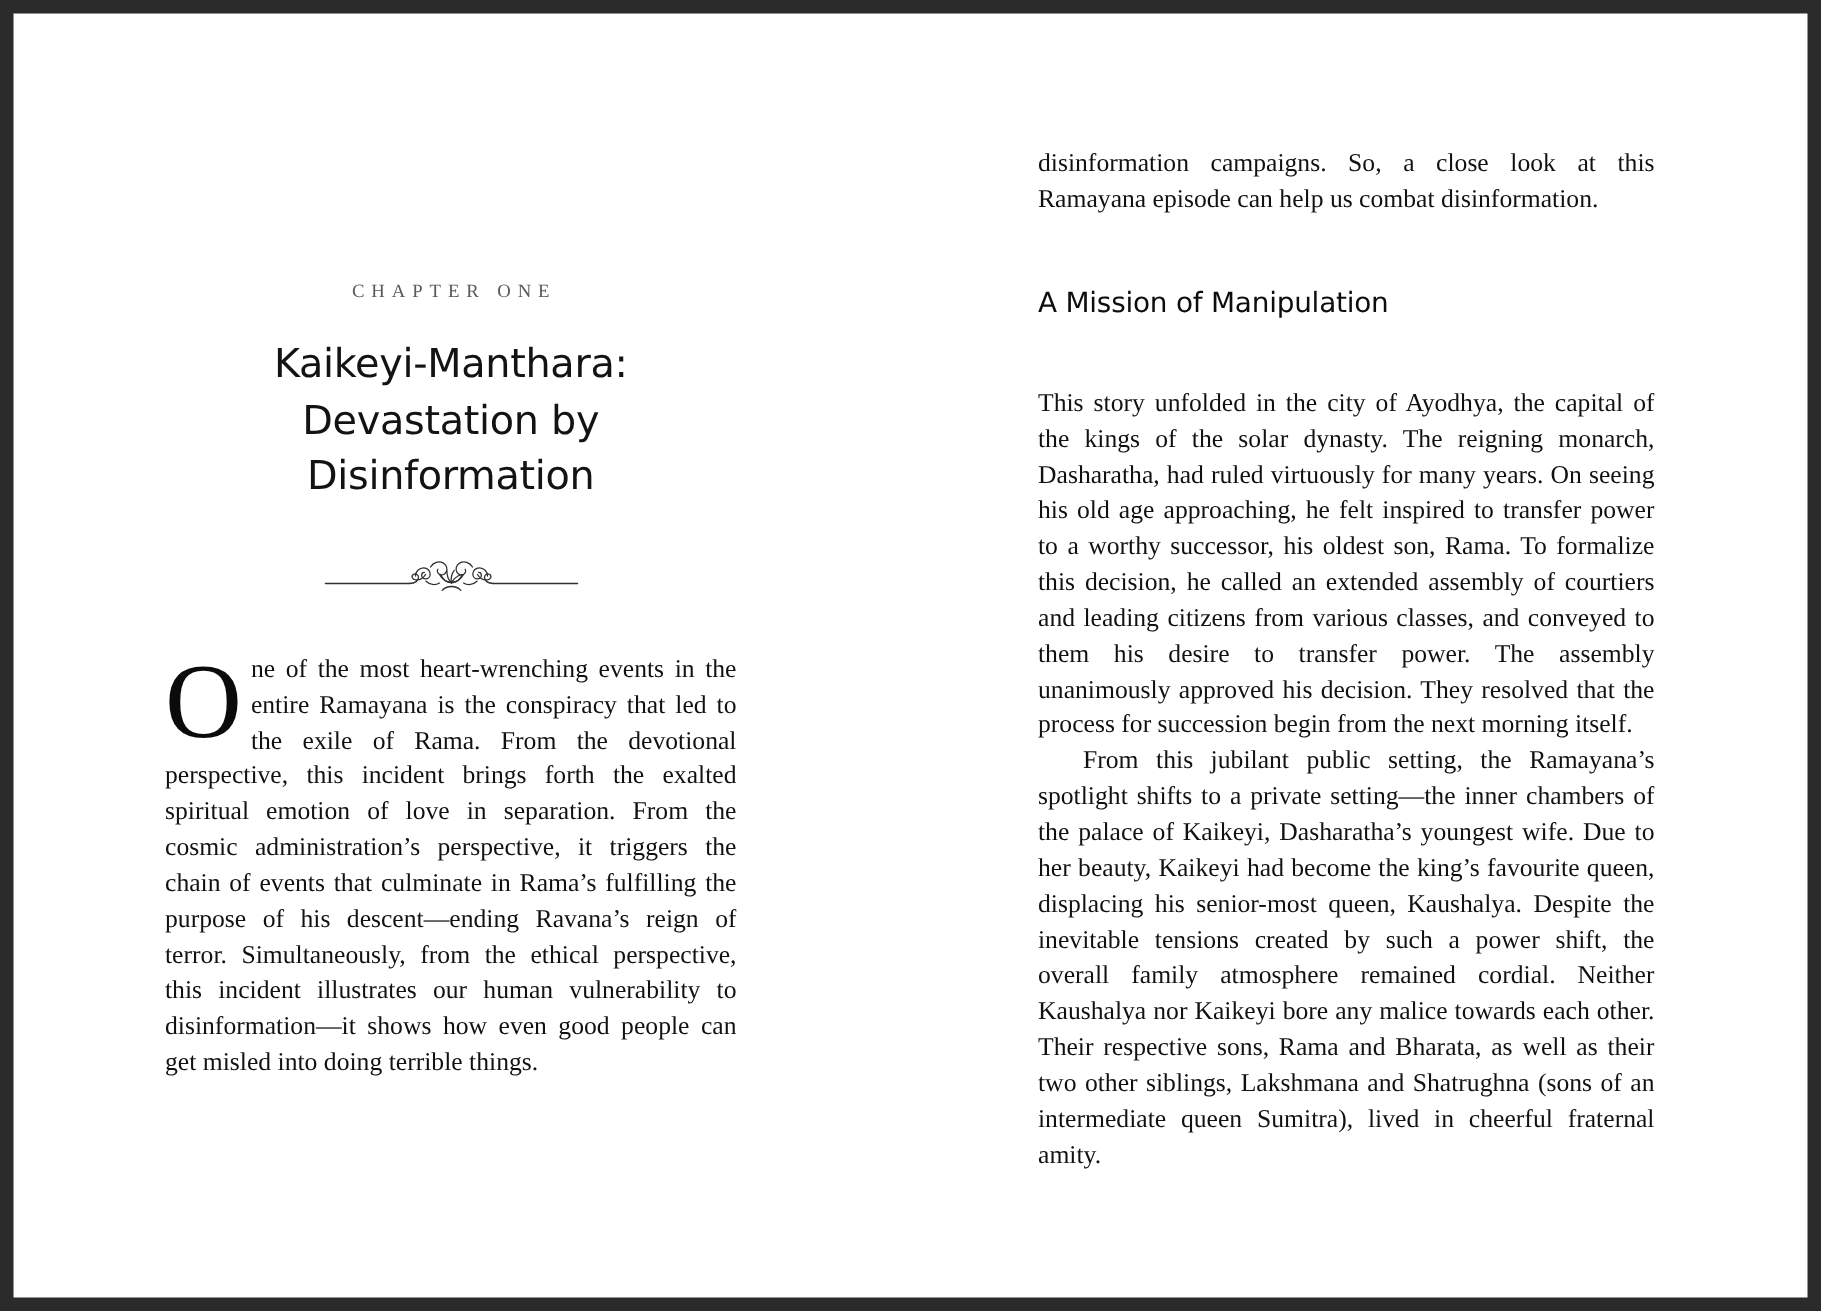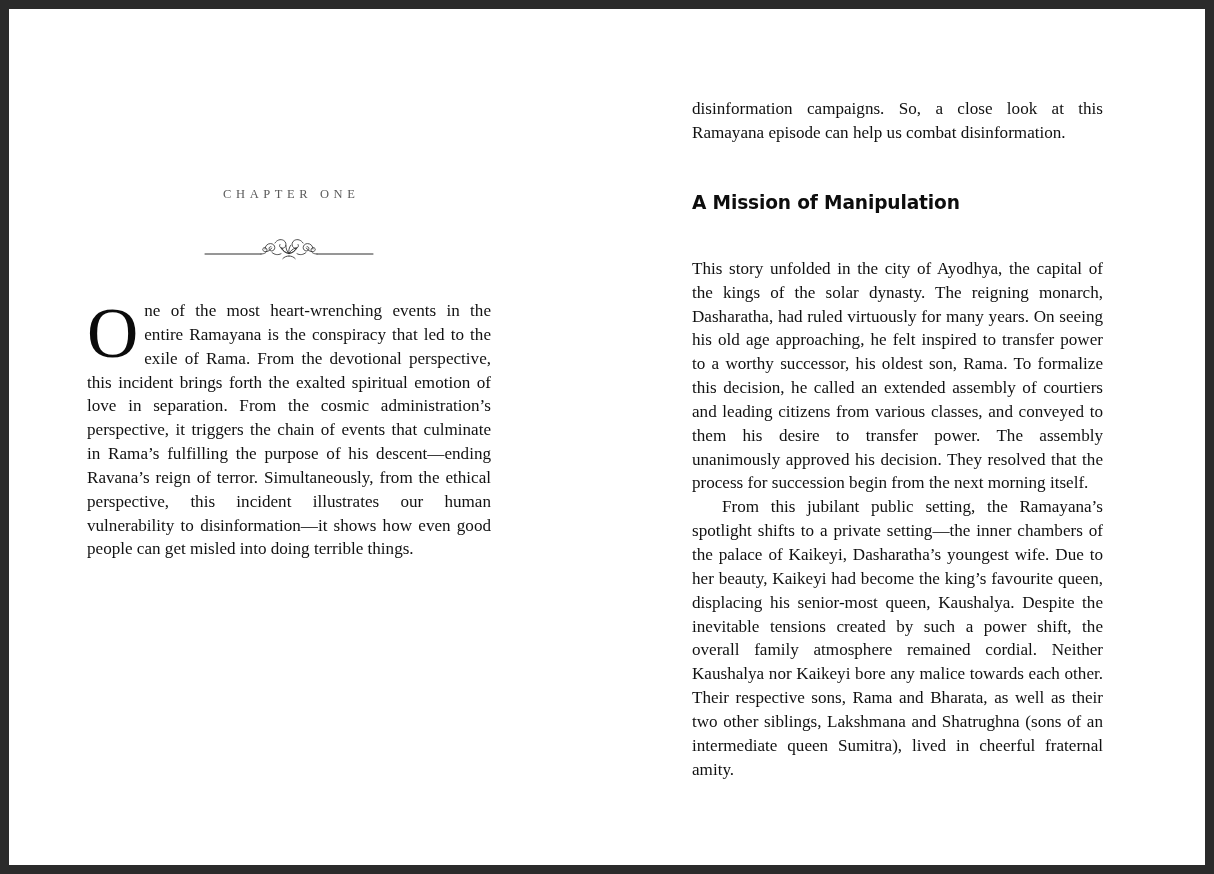--- a/index.html
+++ b/index.html
@@ -28,21 +28,21 @@
 
   .page-half {
     position: relative;
     flex: 1 1 50%;
     height: 100%;
     box-sizing: border-box;
   }
 
   
   .left-page {
-    padding: 0 116px 0 78px;
+    padding: 0 116px 0 101px;
   }
 
   .chapter-eyebrow {
     margin-top: 178px;
     text-align: center;
     font-family: "Liberation Serif", "DejaVu Serif", serif;
     font-size: 12.5px;
     letter-spacing: 4.6px;
     text-indent: 4.6px;
     color: #5a5a5a;
@@ -106,21 +106,21 @@
     text-align: justify;
     text-justify: inter-word;
     font-size: 17.1px;
     line-height: 23.85px;
   }
   .right-top p { margin: 0; text-indent: 0; }
 
   .section-heading {
     margin: 46px 0 0 0;
     font-family: "DejaVu Sans", "Liberation Sans", sans-serif;
-    font-weight: 700;
+    font-weight: 400;
     font-size: 18.6px;
     line-height: 1.3;
     color: #0d0d0d;
     letter-spacing: -0.15px;
   }
 
   .right-body {
     margin-top: 42px;
     text-align: justify;
     text-justify: inter-word;
@@ -136,20 +136,24 @@
 </head>
 <body>
 
 <div class="page-frame">
   <div class="spread">
 
     <div class="page-half left-page">
 
       <div class="chapter-eyebrow">CHAPTER ONE</div>
 
+      <h1 class="chapter-title">
+        <span class="title-line">Kaikeyi-Manthara:</span>
+        <span class="title-line">Devastation by Disinformation</span>
+      </h1>
 
       <svg class="ornament" viewBox="0 0 172 34">
         <g fill="none" stroke="#2f2f2f" stroke-width="0.85" stroke-linecap="round">
           <line x1="2" y1="23" x2="58" y2="23" stroke-width="1"></line>
           <line x1="114" y1="23" x2="170" y2="23" stroke-width="1"></line>
 
           <path d="M58 23 c4 0 6 -2 6 -4 c0 -2 -2 -3 -3.5 -2 c-1.6 1.1 -0.6 3.4 1.6 3.6 c3 0.3 5.4 -1.6 6.6 -3.6"></path>
           <path d="M62 18 c0 -3 2.4 -5.4 5.4 -5.4 c2.6 0 4.4 1.8 4.4 4 c0 1.9 -1.4 3.3 -3.1 3.3 c-1.5 0 -2.6 -1.1 -2.6 -2.4 c0 -1.1 0.8 -1.9 1.8 -1.9"></path>
           <path d="M69 21.5 c2.6 2.4 6.2 2.8 9 1.2"></path>
           <path d="M72 12 c1.8 -3.1 5.6 -4.3 8.6 -2.6 c2.3 1.3 3 4.1 1.7 6.2 c-1 1.6 -3 2.1 -4.5 1.2 c-1.2 -0.7 -1.6 -2.2 -0.9 -3.3"></path>

